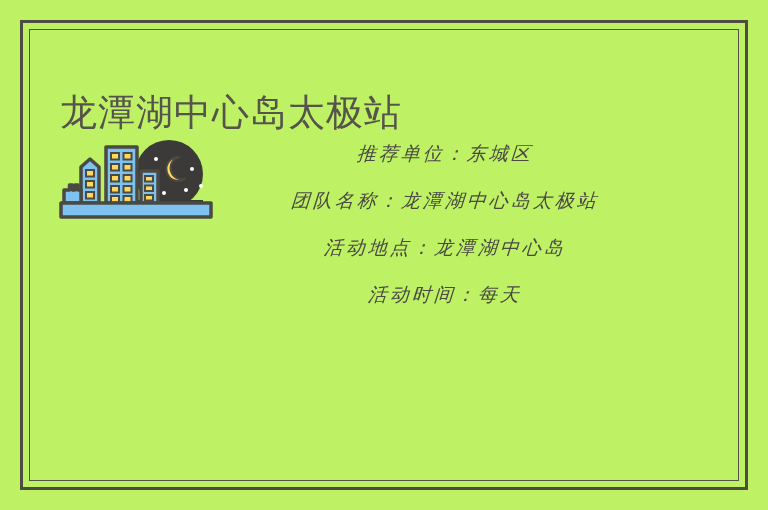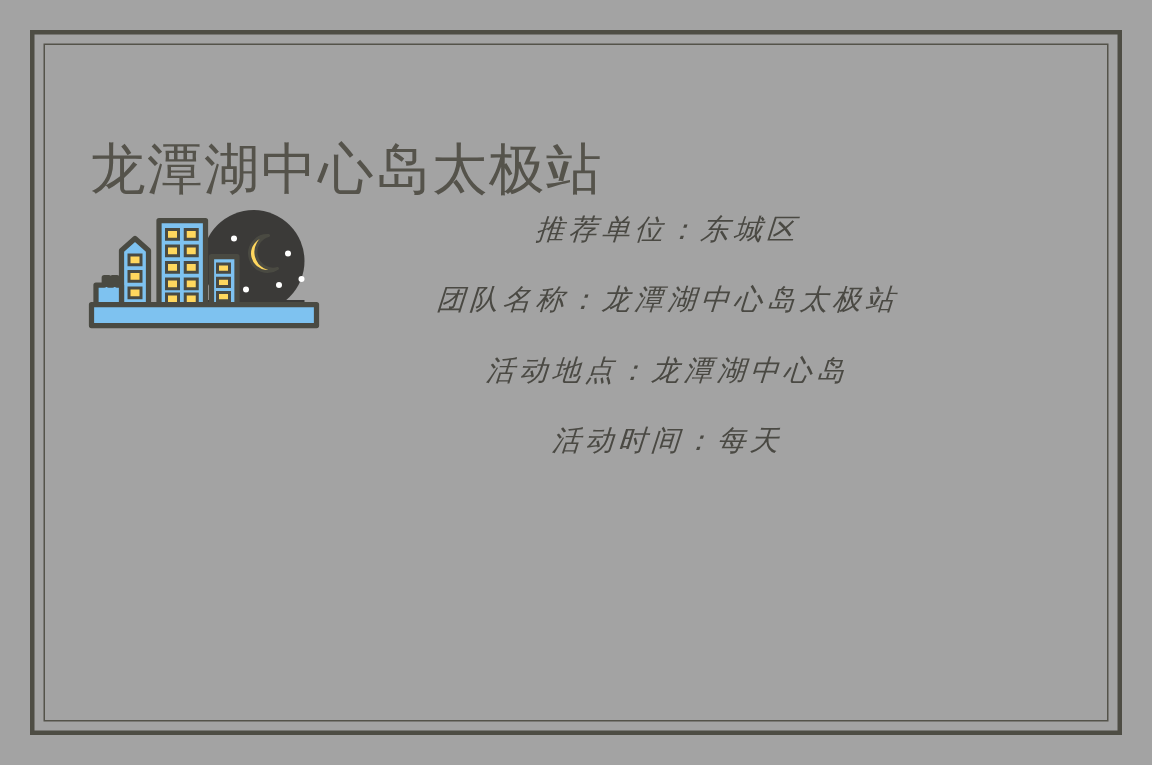--- a/index.html
+++ b/index.html
@@ -11,21 +11,21 @@
     height: 510px;
     background: #fbfaf2;
     font-family: "Liberation Sans", sans-serif;
     overflow: hidden;
   }
 
   .page {
     position: relative;
     width: 768px;
     height: 510px;
-    background: #a3a3a3;
+    background: #bef264;
     box-sizing: border-box;
   }
 
   
   .frame-outer {
     position: absolute;
     left: 20px;
     top: 20px;
     right: 20px;
     bottom: 20px;

